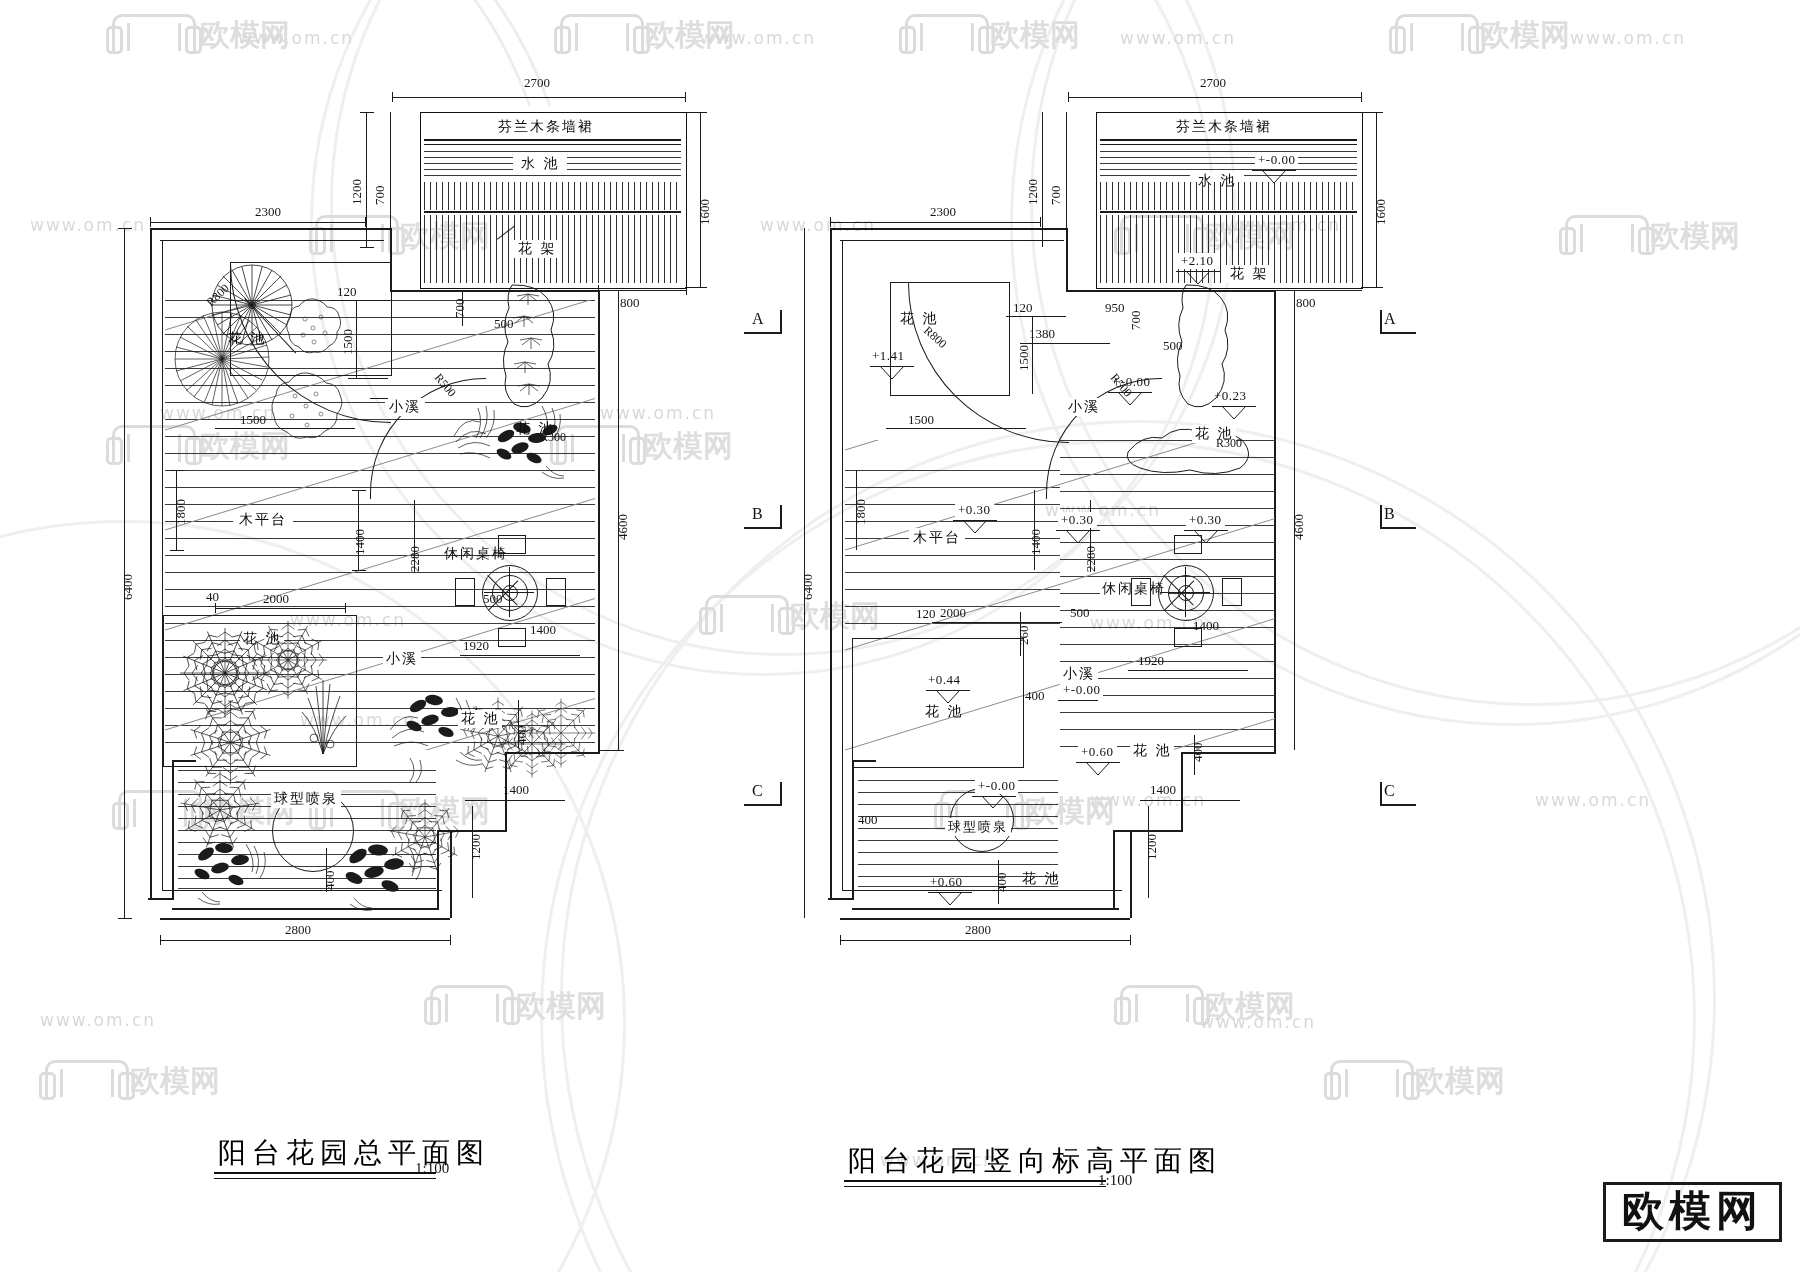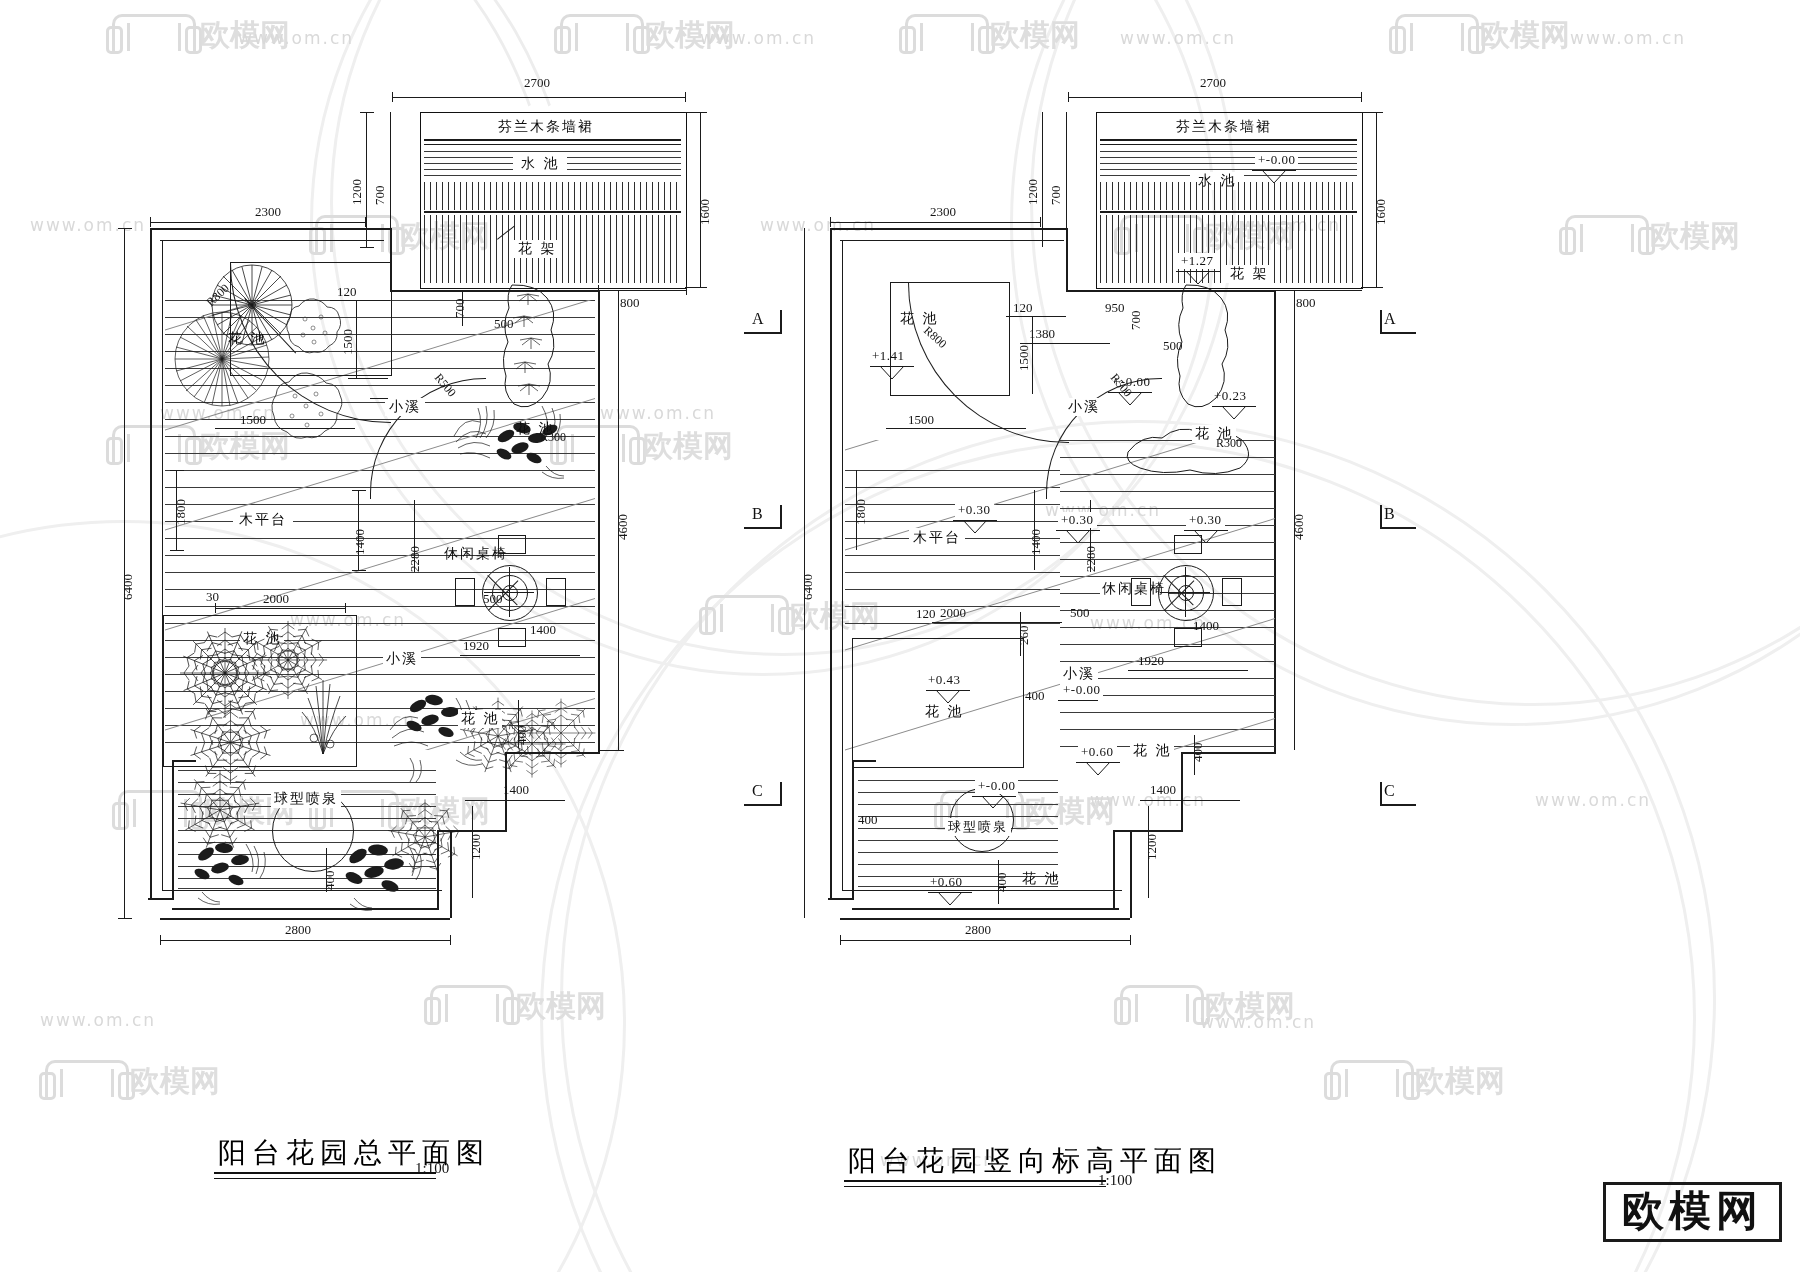--- a/index.html
+++ b/index.html
@@ -573,21 +573,21 @@
   <div class="cir" style="left:502px;top:585px;width:14px;height:14px;"></div>
   <div class="ln h" style="left:484px;top:592px;width:50px;"></div>
   <div class="ln v" style="left:509px;top:567px;height:50px;"></div>
   <div class="ln h" style="left:488px;top:575px;width:42px;transform:rotate(45deg);transform-origin:0 0;"></div>
   <div class="ln h" style="left:488px;top:610px;width:42px;transform:rotate(-45deg);transform-origin:0 0;"></div>
   <div class="box" style="left:455px;top:578px;width:18px;height:26px;"></div>
   <div class="box" style="left:546px;top:578px;width:18px;height:26px;"></div>
   <div class="box" style="left:498px;top:535px;width:26px;height:17px;"></div>
   <div class="box" style="left:498px;top:628px;width:26px;height:17px;"></div>
 
-  <div class="dim" style="left:206px;top:589px;">30</div>
+  <div class="dim" style="left:206px;top:589px;">40</div>
   <div class="ln h" style="left:215px;top:608px;width:130px;"></div>
   <div class="dim" style="left:263px;top:591px;">2000</div>
   <div class="ln v" style="left:215px;top:603px;height:10px;"></div>
   <div class="ln v" style="left:345px;top:603px;height:10px;"></div>
   <div class="dim" style="left:483px;top:591px;">500</div>
   <div class="dim" style="left:530px;top:622px;">1400</div>
   <div class="ln h" style="left:460px;top:655px;width:120px;"></div>
   <div class="dim" style="left:463px;top:638px;">1920</div>
 
   <div class="box" style="left:163px;top:615px;width:192px;height:150px;"></div>
@@ -951,21 +951,21 @@
         <i style="left:204px"></i>
         <i style="left:210px"></i>
         <i style="left:216px"></i>
         <i style="left:222px"></i>
         <i style="left:228px"></i>
         <i style="left:234px"></i>
         <i style="left:240px"></i>
         <i style="left:246px"></i>
         <i style="left:252px"></i>
   </div>
-  <div class="elev" style="left:1178px;top:253px;background:#fff;padding:0 3px;">+1.27</div>
+  <div class="elev" style="left:1178px;top:253px;background:#fff;padding:0 3px;">+2.10</div>
   <div class="ln h" style="left:1176px;top:271px;width:44px;"></div>
   <svg style="position:absolute;left:1186px;top:271px;" width="24" height="13">
     <polygon points="0,0 24,0 12,13" fill="none" stroke="#1b1b1b" stroke-width="1"></polygon>
   </svg>
   <div class="cn" style="left:1226px;top:265px;background:#fff;padding:0 4px;">花  架</div>
 
   <div class="ln v" style="left:1376px;top:112px;height:175px;"></div>
   <div class="dimv" style="left:1373px;top:225px;">1600</div>
   <div class="ln h" style="left:1361px;top:112px;width:22px;"></div>
   <div class="ln h" style="left:1361px;top:287px;width:22px;"></div>
@@ -1142,21 +1142,21 @@
   <div class="ln h" style="left:932px;top:622px;width:130px;"></div>
   <div class="dim" style="left:940px;top:605px;">2000</div>
   <div class="dimv" style="left:1016px;top:645px;">260</div>
   <div class="ln v" style="left:1020px;top:612px;height:44px;"></div>
   <div class="dim" style="left:1070px;top:605px;">500</div>
   <div class="dim" style="left:1193px;top:618px;">1400</div>
   <div class="ln h" style="left:1128px;top:670px;width:120px;"></div>
   <div class="dim" style="left:1138px;top:653px;">1920</div>
 
   <div class="box" style="left:852px;top:638px;width:170px;height:128px;"></div>
-  <div class="elev" style="left:928px;top:672px;">+0.43</div>
+  <div class="elev" style="left:928px;top:672px;">+0.44</div>
   <div class="ln h" style="left:926px;top:690px;width:44px;"></div>
   <svg style="position:absolute;left:936px;top:690px;" width="24" height="13">
     <polygon points="0,0 24,0 12,13" fill="none" stroke="#1b1b1b" stroke-width="1"></polygon>
   </svg>
   <div class="cn" style="left:925px;top:703px;">花  池</div>
 
   <div class="cn" style="left:1060px;top:665px;background:#fff;padding:0 3px;">小溪</div>
   <div class="dim" style="left:1025px;top:688px;">400</div>
   <div class="elev" style="left:1060px;top:682px;background:#fff;padding:0 3px;">+-0.00</div>
   <div class="ln h" style="left:1058px;top:700px;width:40px;"></div>

